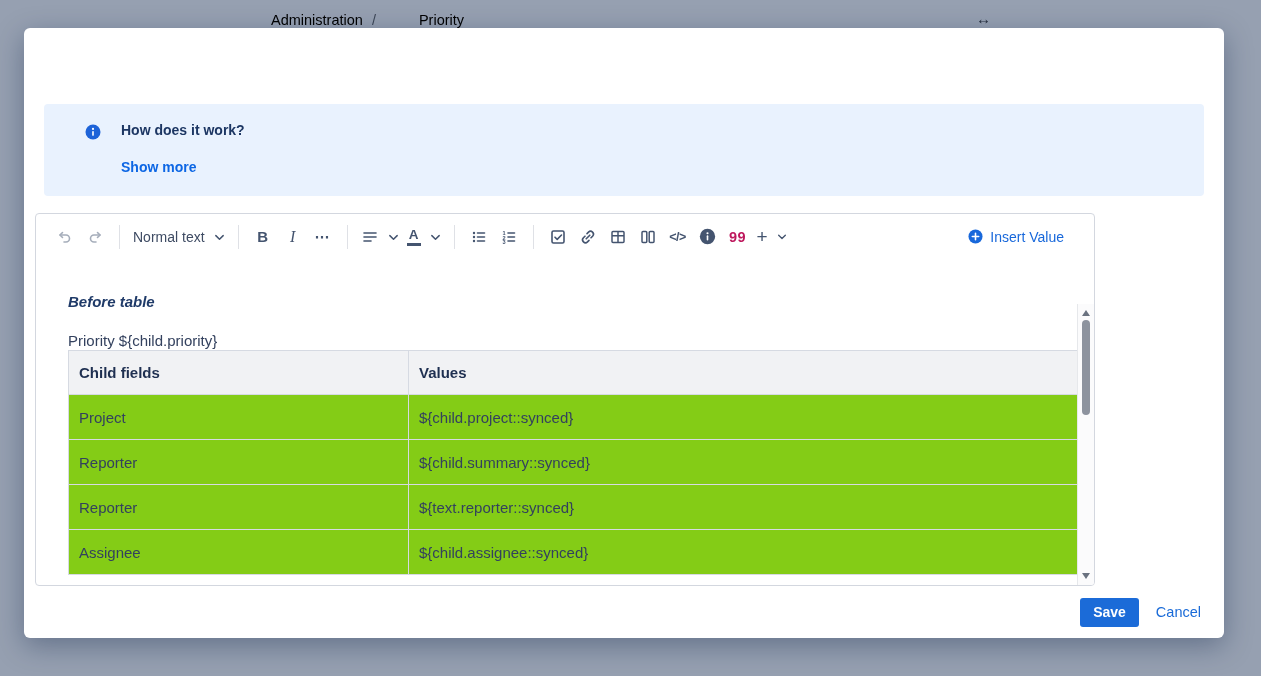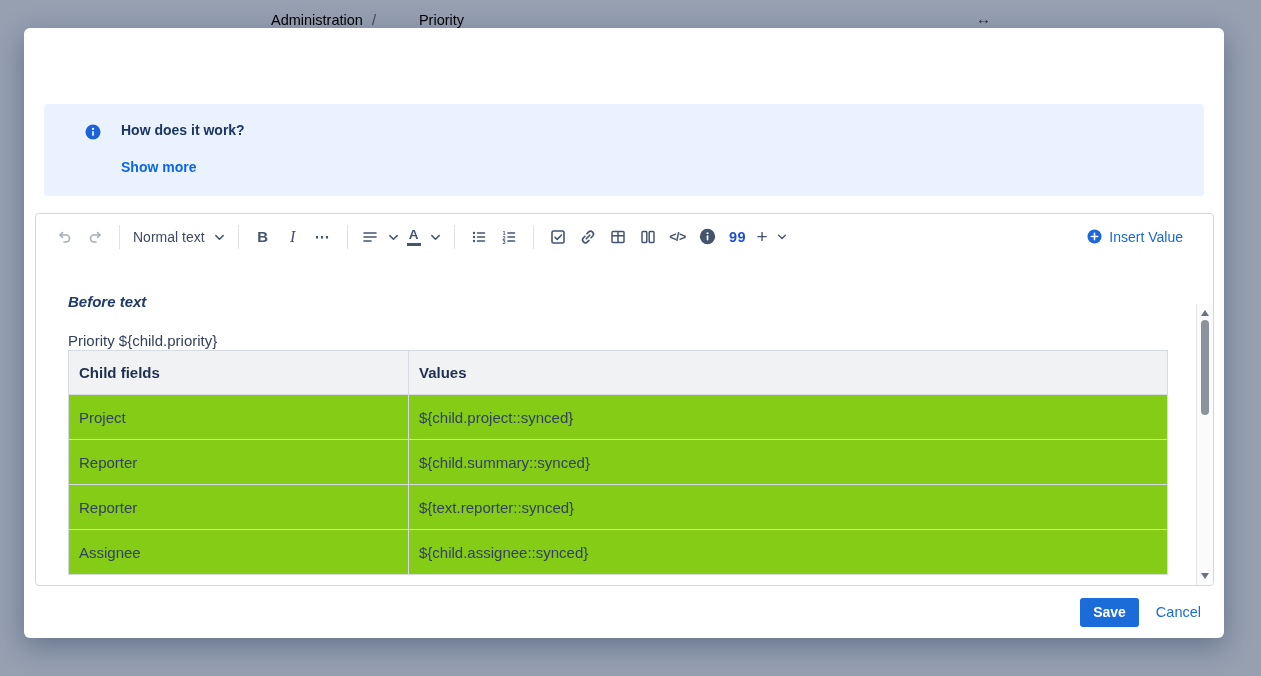--- a/index.html
+++ b/index.html
@@ -20,30 +20,30 @@
   .modal-header { height: 56px; display: flex; align-items: center; padding: 0 24px 0 20px; border-bottom: 1px solid #e8eaed; }
   .modal-title { font-size: 17.5px; font-weight: 600; color: #253247; letter-spacing: 0.1px; }
 
   
   .banner { position: absolute; left: 20px; top: 76px; width: 1160px; height: 92px; background: #e9f2fe; border-radius: 4px; }
   .banner-icon { position: absolute; left: 41px; top: 20px; width: 16px; height: 16px; }
   .banner-heading { position: absolute; left: 77px; top: 18px; font-size: 14px; font-weight: 700; color: #1c3663; }
   .banner-link { position: absolute; left: 77px; top: 55px; font-size: 14px; font-weight: 700; color: #0c66e4; cursor: pointer; }
 
   
-  .editor { position: absolute; left: 11px; top: 185px; width: 1179px; height: 373px; background: #fff;
+  .editor { position: absolute; left: 11px; top: 185px; width: 1060px; height: 373px; background: #fff;
             border: 1px solid #d3d7df; border-radius: 4px; overflow: hidden; }
   .toolbar { height: 45px; display: flex; align-items: center; padding: 0 16px 0 14px; }
   .tbtn { width: 30px; height: 30px; display: grid; place-items: center; border-radius: 3px; cursor: pointer; flex: 0 0 auto; }
   .tsep { width: 1px; height: 24px; background: #dfe1e6; margin: 0 9px; flex: 0 0 auto; }
   .tb-bold { font-size: 15px; font-weight: 700; color: #44546f; }
   .tb-italic { font-size: 16px; font-style: italic; font-family: "Liberation Serif", serif; color: #44546f; }
   .tb-more { font-size: 15px; font-weight: 700; letter-spacing: 1px; color: #44546f; }
   .tb-code { font-size: 12.5px; font-weight: 700; color: #44546f; letter-spacing: -0.5px; }
-  .tb-quote { font-size: 14.5px; font-weight: 600; color: #1d4ed8; letter-spacing: 0.5px; }
+  .tb-quote { font-size: 14.5px; font-weight: 600; color: #be185d; letter-spacing: 0.5px; }
   .tb-plus { font-size: 19px; font-weight: 400; color: #44546f; line-height: 1; }
   .dropdown { display: flex; align-items: center; gap: 9px; cursor: pointer; flex: 0 0 auto; padding: 0 4px; height: 30px; }
   .dropdown-label { font-size: 14px; font-weight: 500; color: #3e4b63; }
   .color-a { display: flex; flex-direction: column; align-items: center; }
   .color-a .letter { font-size: 13.5px; font-weight: 600; color: #44546f; line-height: 14px; }
   .color-a .bar { width: 14px; height: 2.5px; background: #44546f; margin-top: 1.5px; }
   .insert-value { margin-left: auto; display: flex; align-items: center; gap: 7px; cursor: pointer; padding-right: 14px; }
   .insert-value .iv-label { font-size: 14px; font-weight: 500; color: #1868db; }
 
   .editor-body { position: relative; height: 326px; }
@@ -239,21 +239,21 @@
           <svg width="15" height="15" viewBox="0 0 16 16">
               <circle cx="8" cy="8" r="7.5" fill="#1868db"></circle>
               <path d="M8 4.6v6.8M4.6 8h6.8" stroke="#fff" stroke-width="1.7" stroke-linecap="round"></path>
             </svg>
           <span class="iv-label">Insert Value</span>
         </div>
       </div>
 
       <div class="editor-body">
         <div class="editor-content">
-          <div class="doc-heading">Before text</div>
+          <div class="doc-heading">Before table</div>
           <div class="doc-para">Priority ${child.priority}</div>
           <table class="doc-table">
             <colgroup>
                 <col class="col-fields">
                 <col class="col-values">
               </colgroup>
             <thead>
               <tr>
                 <th>Child fields</th>
                 <th>Values</th>

